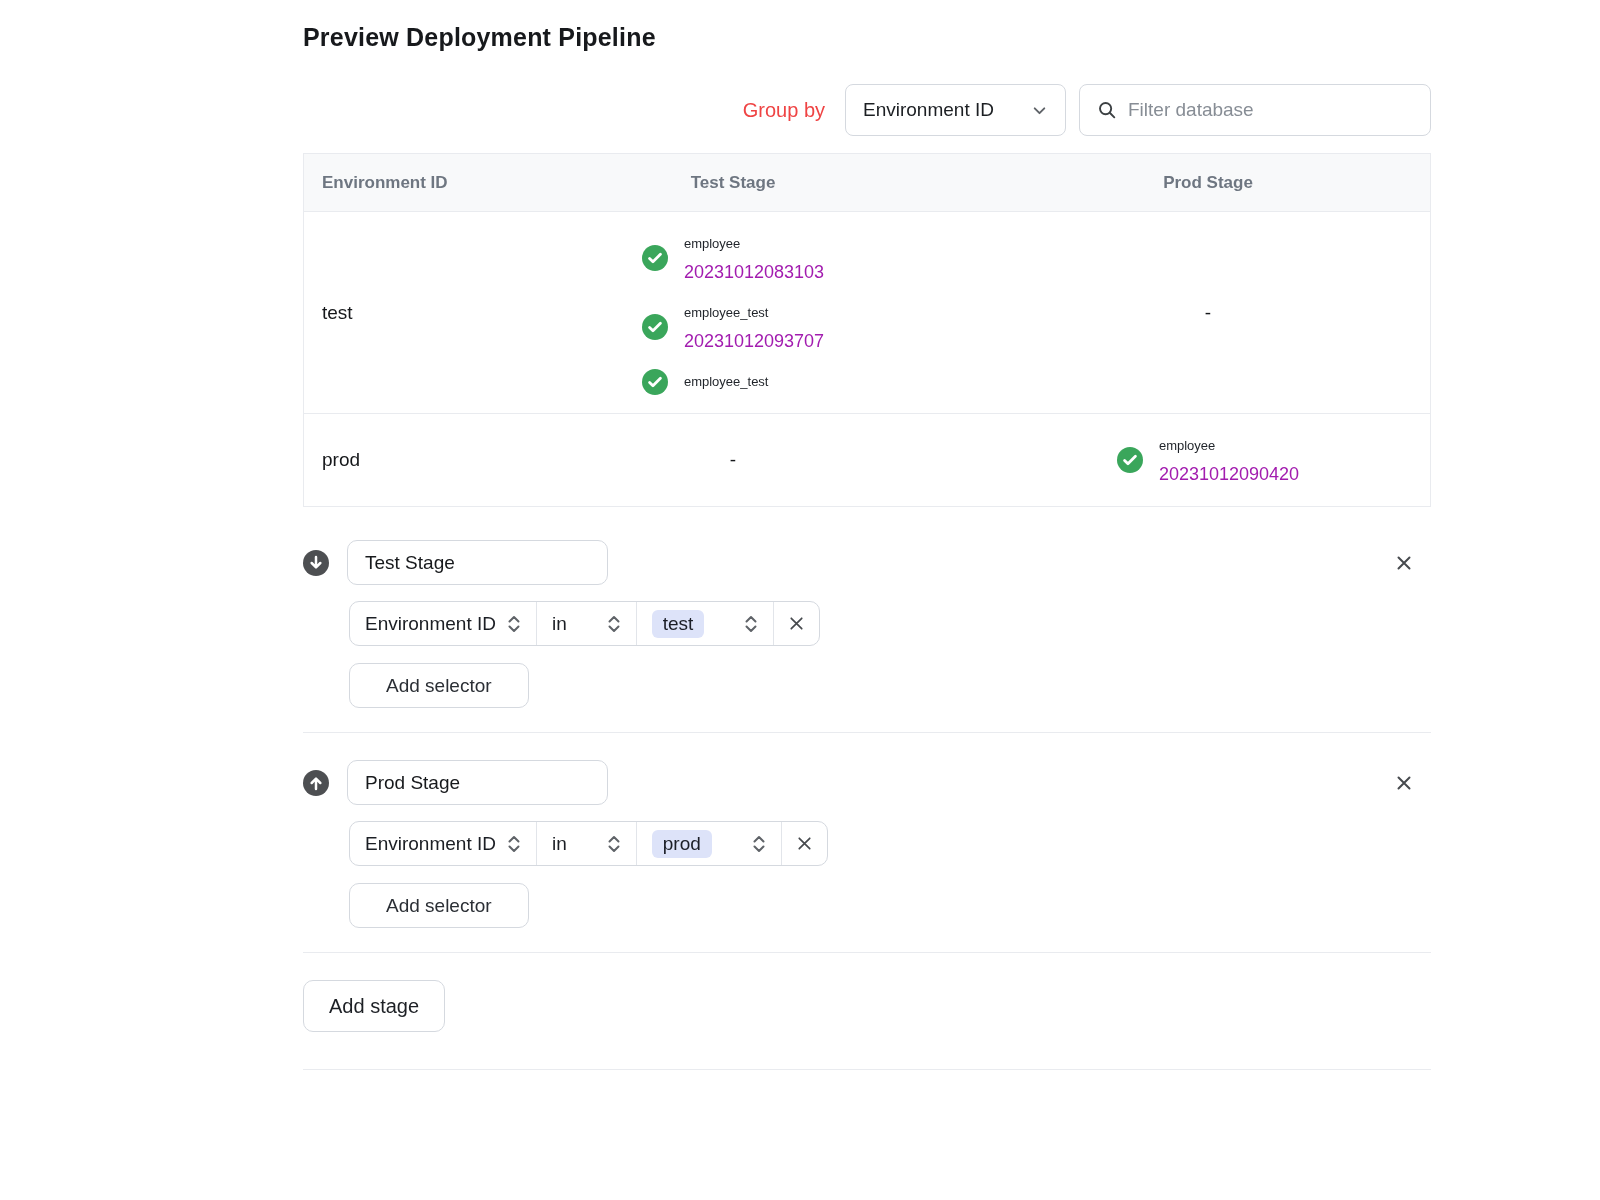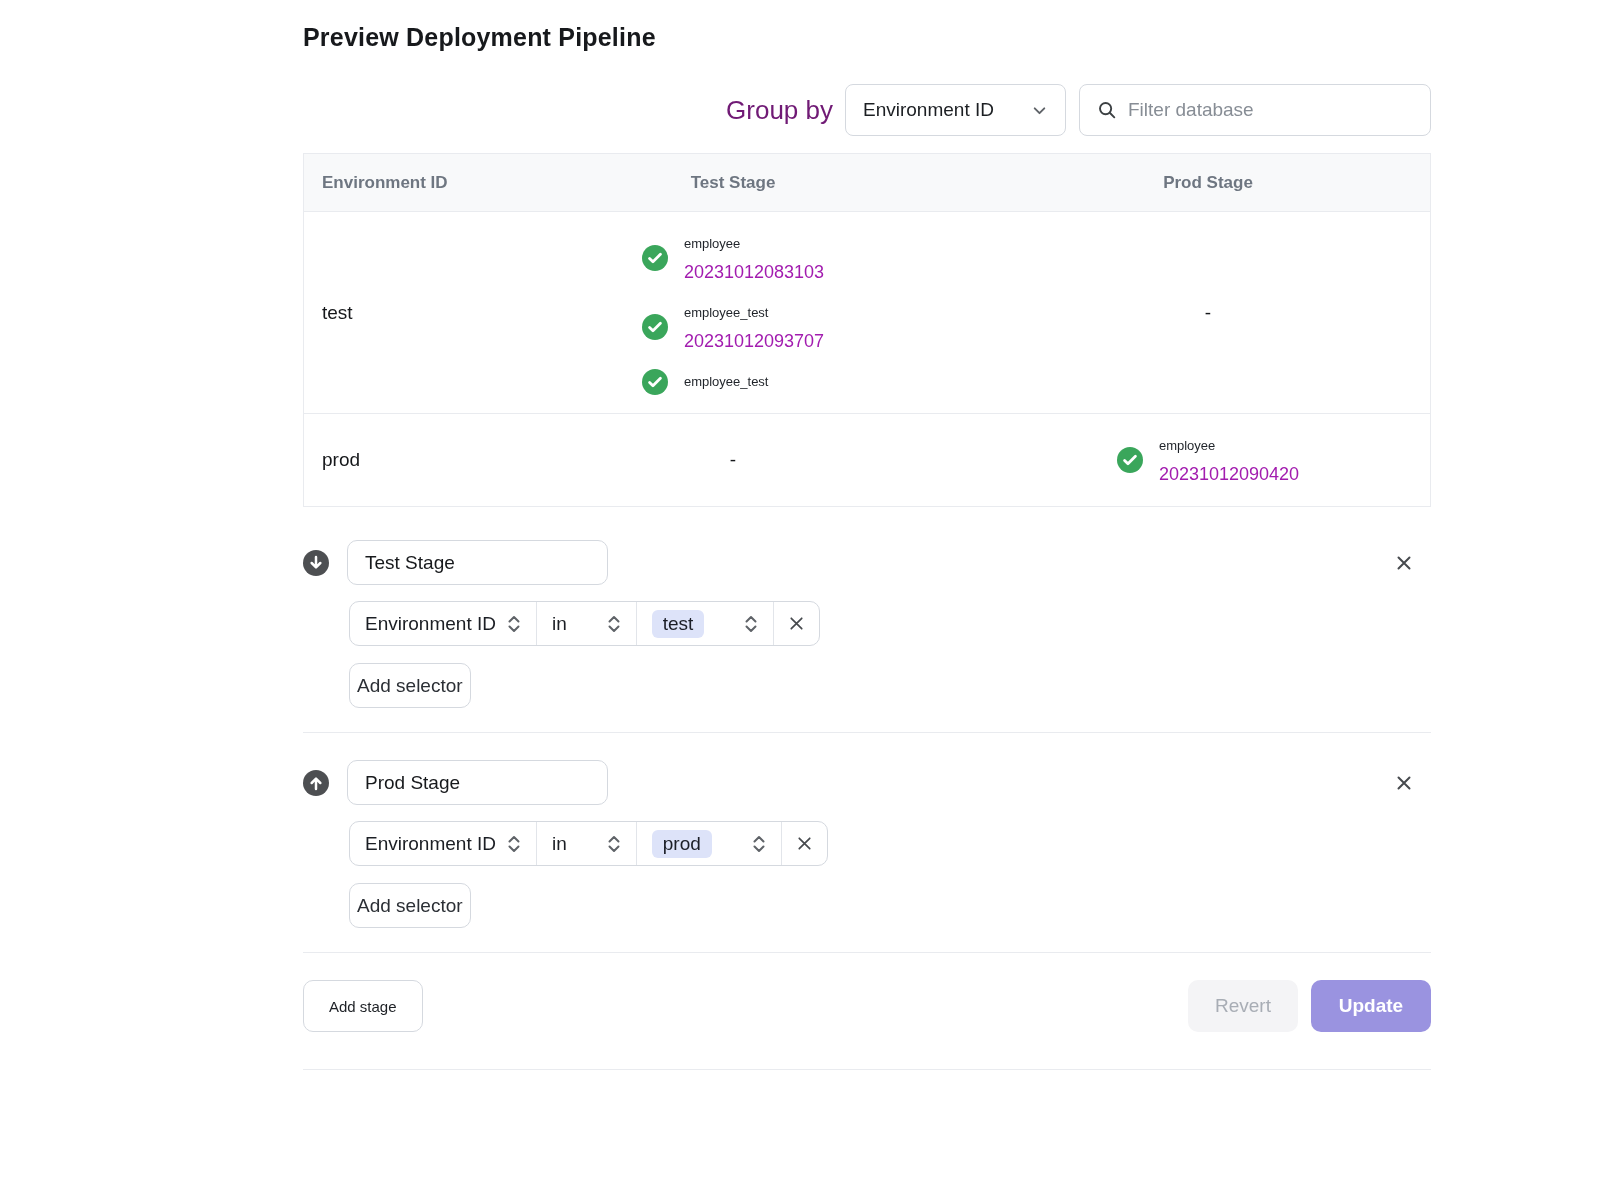--- a/index.html
+++ b/index.html
@@ -5,21 +5,21 @@
   * { margin: 0; padding: 0; box-sizing: border-box; }
   html, body { background: #ffffff; width: 1600px; height: 1200px; }
   body { font-family: "Liberation Sans", sans-serif; color: #16181b; }
 
   .page { width: 1128px; margin-left: 303px; position: relative; }
 
   .page-title { padding-top: 23px; font-size: 25px; font-weight: 700; color: #17191c; letter-spacing: .2px; }
 
   
   .toolbar { margin-top: 32px; display: flex; justify-content: flex-end; align-items: center; }
-  .groupby-label { font-size: 26px; color: #701a75; margin-right: 12px; }
+  .groupby-label { font-size: 20px; color: #ef4444; margin-right: 20px; }
   .select-box { width: 221px; height: 52px; border: 1px solid #d5d9df; border-radius: 8px;
     display: flex; align-items: center; justify-content: space-between; padding: 0 17px;
     font-size: 19px; color: #1c1f23; cursor: pointer; background: #fff; }
   .search-box { width: 352px; height: 52px; border: 1px solid #d5d9df; border-radius: 8px;
     display: flex; align-items: center; gap: 11px; padding: 16px 17px; margin-left: 13px; background: #fff; }
   .search-box input { border: none; outline: none; font-size: 19px; flex: 1; font-family: inherit; color: #1c1f23; }
   .search-box input::placeholder { color: #878d95; }
 
   
   .pipeline-table { margin-top: 17px; border: 1px solid #e9ebef; }
@@ -53,30 +53,30 @@
 
   .selector-row { margin-left: 46px; margin-top: 16px; display: inline-flex; border: 1px solid #d5d9df;
     border-radius: 10px; height: 45px; overflow: hidden; background: #fff; }
   .selector-seg { display: flex; align-items: center; gap: 11px; padding: 0 15px; font-size: 19px;
     color: #1b1e24; cursor: pointer; }
   .selector-seg + .selector-seg { border-left: 1px solid #e2e5ea; gap: 40px; }
   .value-chip { background: #dde3f9; border-radius: 6px; padding: 3px 11px; color: #1b1e27; }
   .seg-remove { width: 46px; justify-content: center; padding: 0; background: transparent; border: none;
     border-left: 1px solid #e2e5ea; display: flex; align-items: center; cursor: pointer; }
 
-  .add-selector-btn { display: block; margin-left: 46px; margin-top: 17px; height: 45px; padding: 0 7px;
+  .add-selector-btn { display: block; margin-left: 46px; margin-top: 17px; height: 45px; padding: 0 36px;
     border: 1px solid #d5d9df; border-radius: 10px; background: #fff; font-size: 19px; color: #2b2f35;
     font-family: inherit; cursor: pointer; }
 
   .divider { border: none; border-top: 1px solid #e9ebef; margin-top: 24px; }
   .divider.bottom { margin-top: 37px; }
 
   .actions-row { margin-top: 27px; display: flex; align-items: center; }
   .add-stage-btn { height: 52px; padding: 0 25px; border: 1px solid #d5d9df; border-radius: 10px;
-    background: #fff; font-size: 15px; color: #1d2025; font-family: inherit; cursor: pointer; }
+    background: #fff; font-size: 20px; color: #1d2025; font-family: inherit; cursor: pointer; }
   .actions-right { margin-left: auto; display: flex; gap: 13px; }
   .revert-btn { height: 52px; width: 110px; border: none; border-radius: 10px; background: #f4f4f6;
     color: #a8adb5; font-size: 19px; font-family: inherit; cursor: default; }
   .update-btn { height: 52px; width: 120px; border: none; border-radius: 10px; background: #9a93e0;
     color: #ffffff; font-size: 19px; font-weight: 600; font-family: inherit; cursor: pointer; }
 
   .icon { flex: 0 0 auto; display: inline-flex; }
 </style>
 </head>
 <body>
@@ -295,21 +295,17 @@
     </button>
   </div>
 
   <button class="add-selector-btn">Add selector</button>
 
   <hr class="divider">
 
   
   <div class="actions-row">
     <button class="add-stage-btn">Add stage</button>
-    <div class="actions-right">
-      <button class="revert-btn">Revert</button>
-      <button class="update-btn">Update</button>
-    </div>
   </div>
 
   <hr class="divider bottom">
 
 </div>
 
 </body></html>

